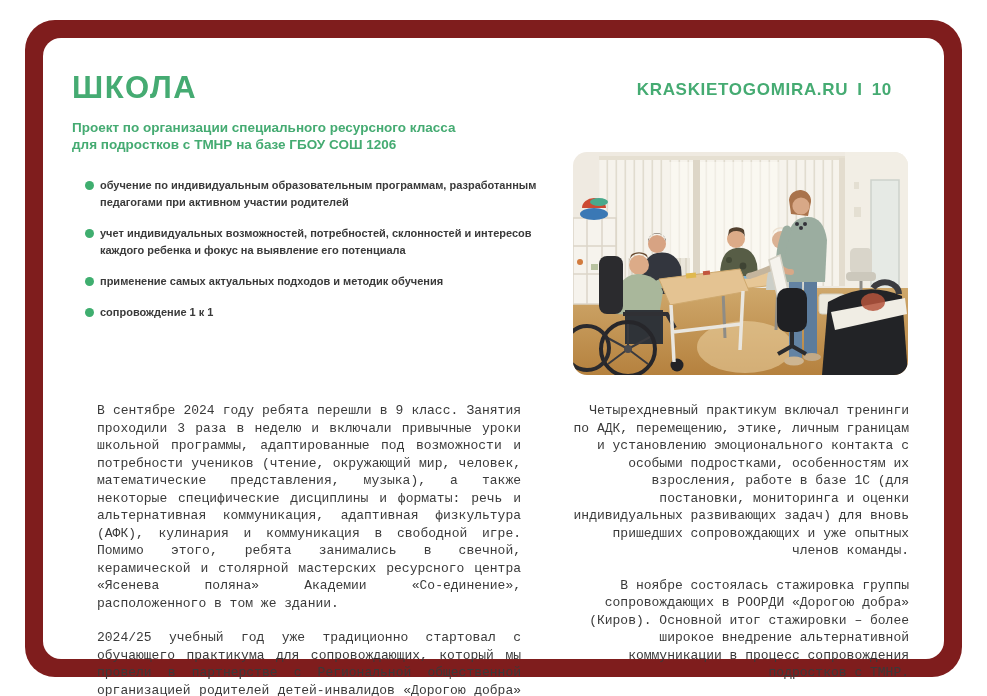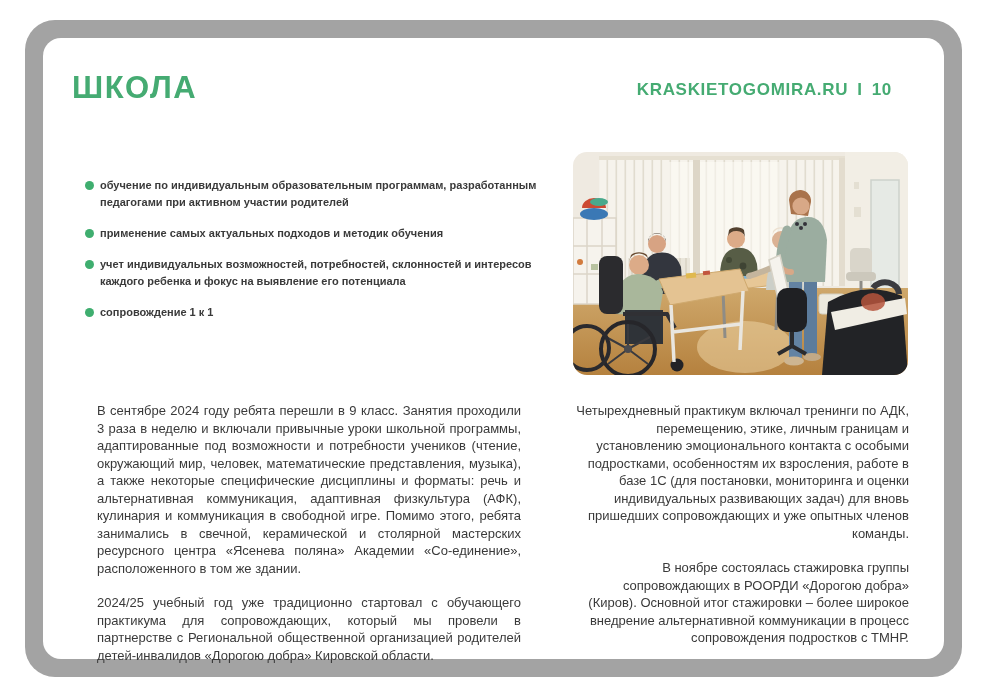--- a/index.html
+++ b/index.html
@@ -2,21 +2,21 @@
 <html lang="ru"><head>
 <meta charset="utf-8">
 <style>
   html,body{margin:0;padding:0;}
   body{
     width:987px;height:696px;position:relative;background:#ffffff;
     font-family:"Liberation Sans", sans-serif;color:#3a3a3a;overflow:hidden;
   }
   .frame{
     position:absolute;left:25px;top:20px;width:937px;height:657px;
-    background:#a3a3a3;border-radius:30px;
+    background:#7f1d1d;border-radius:30px;
   }
   .inner{
     position:absolute;left:18px;top:18px;right:18px;bottom:18px;
     background:#ffffff;border-radius:18px;
   }
   .title{
     position:absolute;left:29px;top:34px;margin:0;
     font-size:31px;font-weight:bold;letter-spacing:1.5px;color:#45ab72;line-height:1;
   }
   .site{
@@ -34,46 +34,50 @@
   }
   .bullets li{
     position:relative;padding-left:15px;margin-bottom:14px;
     font-size:11px;font-weight:bold;line-height:17px;color:#3a3a3a;
   }
   .bullets li::before{
     content:"";position:absolute;left:0;top:4px;width:9px;height:9px;
     border-radius:50%;background:#3fae6f;
   }
   .col{position:absolute;font-size:13px;line-height:17.5px;color:#3a3a3a;}
-  .col p{margin:0 0 17px 0;}
+  .col p{margin:0 0 17px 0;font-family:Liberation Mono, monospace;}
   .col-left{left:54px;top:364px;width:424px;text-align:justify;}
   .col-right{left:530px;top:364px;width:336px;text-align:right;}
   .photo{
     position:absolute;left:530px;top:114px;width:335px;height:223px;
     border-radius:14px;overflow:hidden;
   }
   .photo svg{display:block;}
 </style>
 </head>
 <body>
 
 <div class="frame">
   <div class="inner">
 
     <h1 class="title">ШКОЛА</h1>
 
     <div class="site">
       <span>KRASKIETOGOMIRA.RU</span><span class="sep">I</span><span>10</span>
     </div>
 
+    <div class="subtitle">
+      <div>Проект по организации специального ресурсного класса</div>
+      <div>для подростков с ТМНР на базе ГБОУ СОШ 1206</div>
+    </div>
 
     <ul class="bullets">
       <li>обучение по индивидуальным образовательным программам, разработанным педагогами при активном участии родителей</li>
+      <li>учет индивидуальных возможностей, потребностей, склонностей и интересов каждого ребенка и фокус на выявление его потенциала</li>
       <li>применение самых актуальных подходов и методик обучения</li>
-      <li>учет индивидуальных возможностей, потребностей, склонностей и интересов каждого ребенка и фокус на выявление его потенциала</li>
       <li>сопровождение 1 к 1</li>
     </ul>
 
     <div class="photo" role="img" aria-label="Занятие в ресурсном классе: подростки на колясках за партами у окна и стоящая сопровождающая с белой доской">
       <svg width="335" height="223" viewBox="0 0 335 223" xmlns="http://www.w3.org/2000/svg">
         <defs>
           <linearGradient id="floorG" x1="0" y1="0" x2="0" y2="1">
             <stop offset="0" stop-color="#cfa86b"></stop>
               <stop offset="1" stop-color="#b5813e"></stop>
           </linearGradient>

